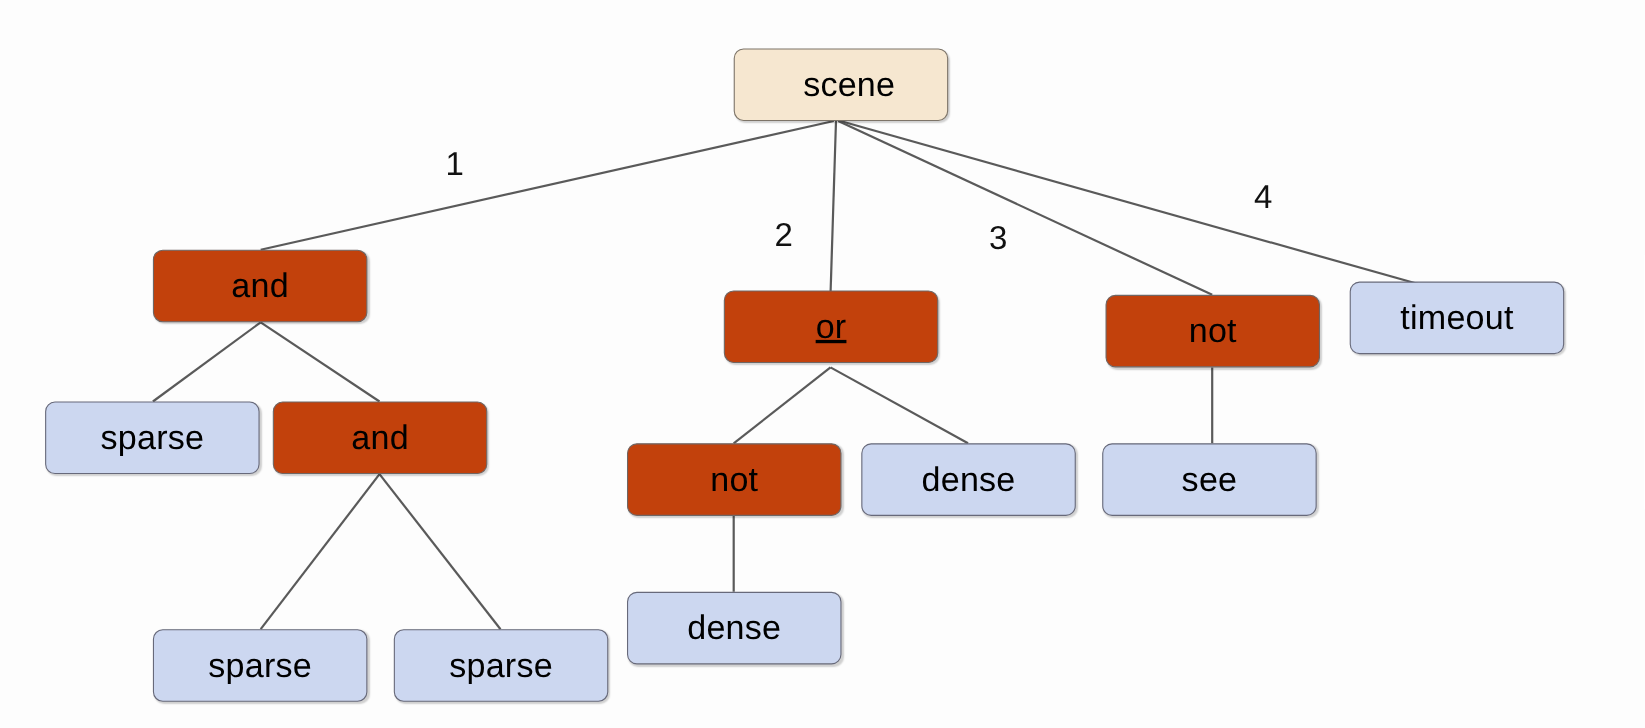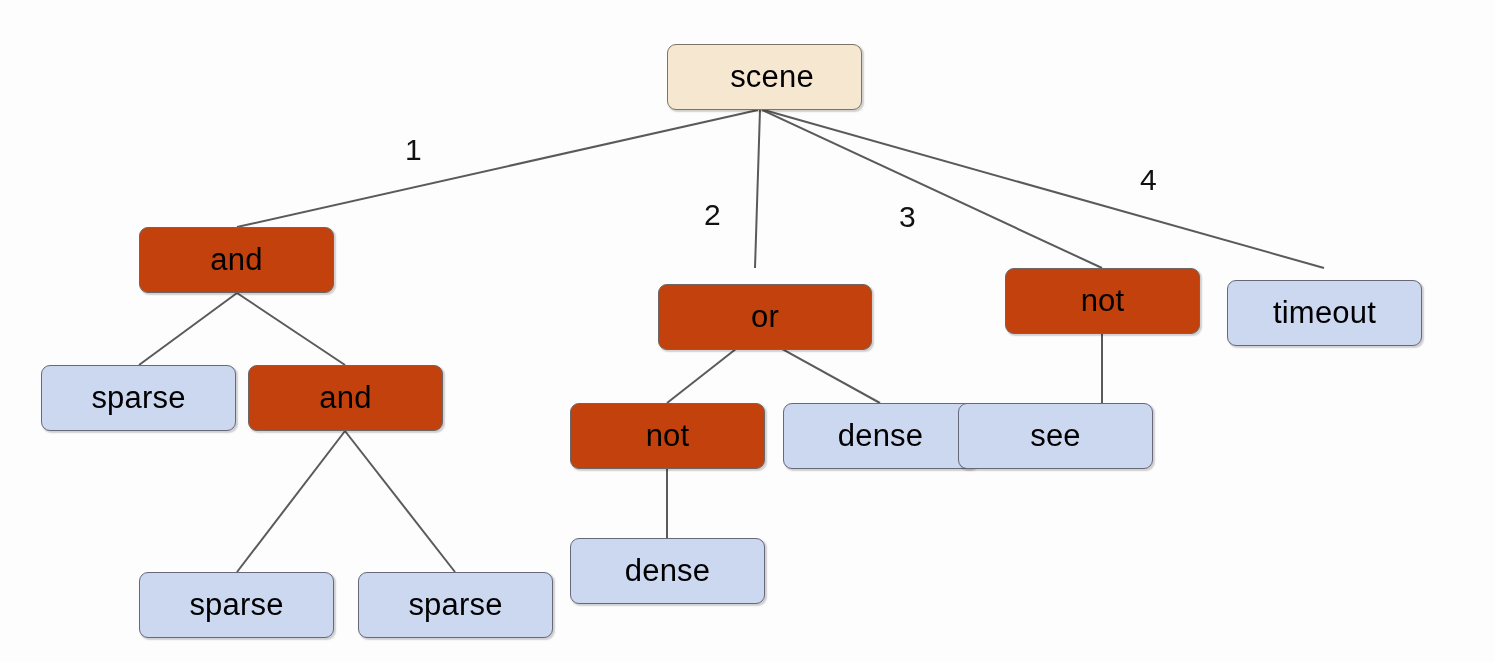--- a/index.html
+++ b/index.html
@@ -66,28 +66,28 @@
       <line x1="345" y1="431" x2="455" y2="572" stroke="#5a5a5a" stroke-width="2"></line>
       <line x1="755" y1="334" x2="667" y2="403" stroke="#5a5a5a" stroke-width="2"></line>
       <line x1="755" y1="334" x2="880" y2="403" stroke="#5a5a5a" stroke-width="2"></line>
       <line x1="667" y1="469" x2="667" y2="538" stroke="#5a5a5a" stroke-width="2"></line>
       <line x1="1102" y1="334" x2="1102" y2="403" stroke="#5a5a5a" stroke-width="2"></line>
     </svg>
 
   <div id="node-layer">
       <div class="node root" style="left: 667px; top: 44px; width: 195px; height: 66px; padding-left: 15px;">scene</div>
       <div class="node op" style="left: 139px; top: 227px; width: 195px; height: 66px;">and</div>
-      <div class="node op" style="left: 658px; top: 284px; width: 214px; height: 66px;">or</div>
+      <div class="node op" style="left: 658px; top: 264px; width: 195px; height: 66px; text-decoration: underline;">or</div>
       <div class="node op" style="left: 1005px; top: 268px; width: 195px; height: 66px;">not</div>
-      <div class="node leaf" style="left: 1227px; top: 280px; width: 195px; height: 66px;">timeout</div>
+      <div class="node leaf" style="left: 1227px; top: 256px; width: 195px; height: 66px;">timeout</div>
       <div class="node leaf" style="left: 41px; top: 365px; width: 195px; height: 66px;">sparse</div>
       <div class="node op" style="left: 248px; top: 365px; width: 195px; height: 66px;">and</div>
       <div class="node op" style="left: 570px; top: 403px; width: 195px; height: 66px;">not</div>
       <div class="node leaf" style="left: 783px; top: 403px; width: 195px; height: 66px;">dense</div>
-      <div class="node leaf" style="left: 958px; top: 403px; width: 195px; height: 66px;">see</div>
+      <div class="node leaf" style="left: 1002px; top: 403px; width: 195px; height: 66px;">see</div>
       <div class="node leaf" style="left: 570px; top: 538px; width: 195px; height: 66px;">dense</div>
       <div class="node leaf" style="left: 139px; top: 572px; width: 195px; height: 66px;">sparse</div>
       <div class="node leaf" style="left: 358px; top: 572px; width: 195px; height: 66px;">sparse</div>
     </div>
   <div id="label-layer">
       <div class="edge-label" style="left: 405px; top: 133px;">1</div>
       <div class="edge-label" style="left: 704px; top: 198px;">2</div>
       <div class="edge-label" style="left: 899px; top: 200px;">3</div>
       <div class="edge-label" style="left: 1140px; top: 163px;">4</div>
     </div>

